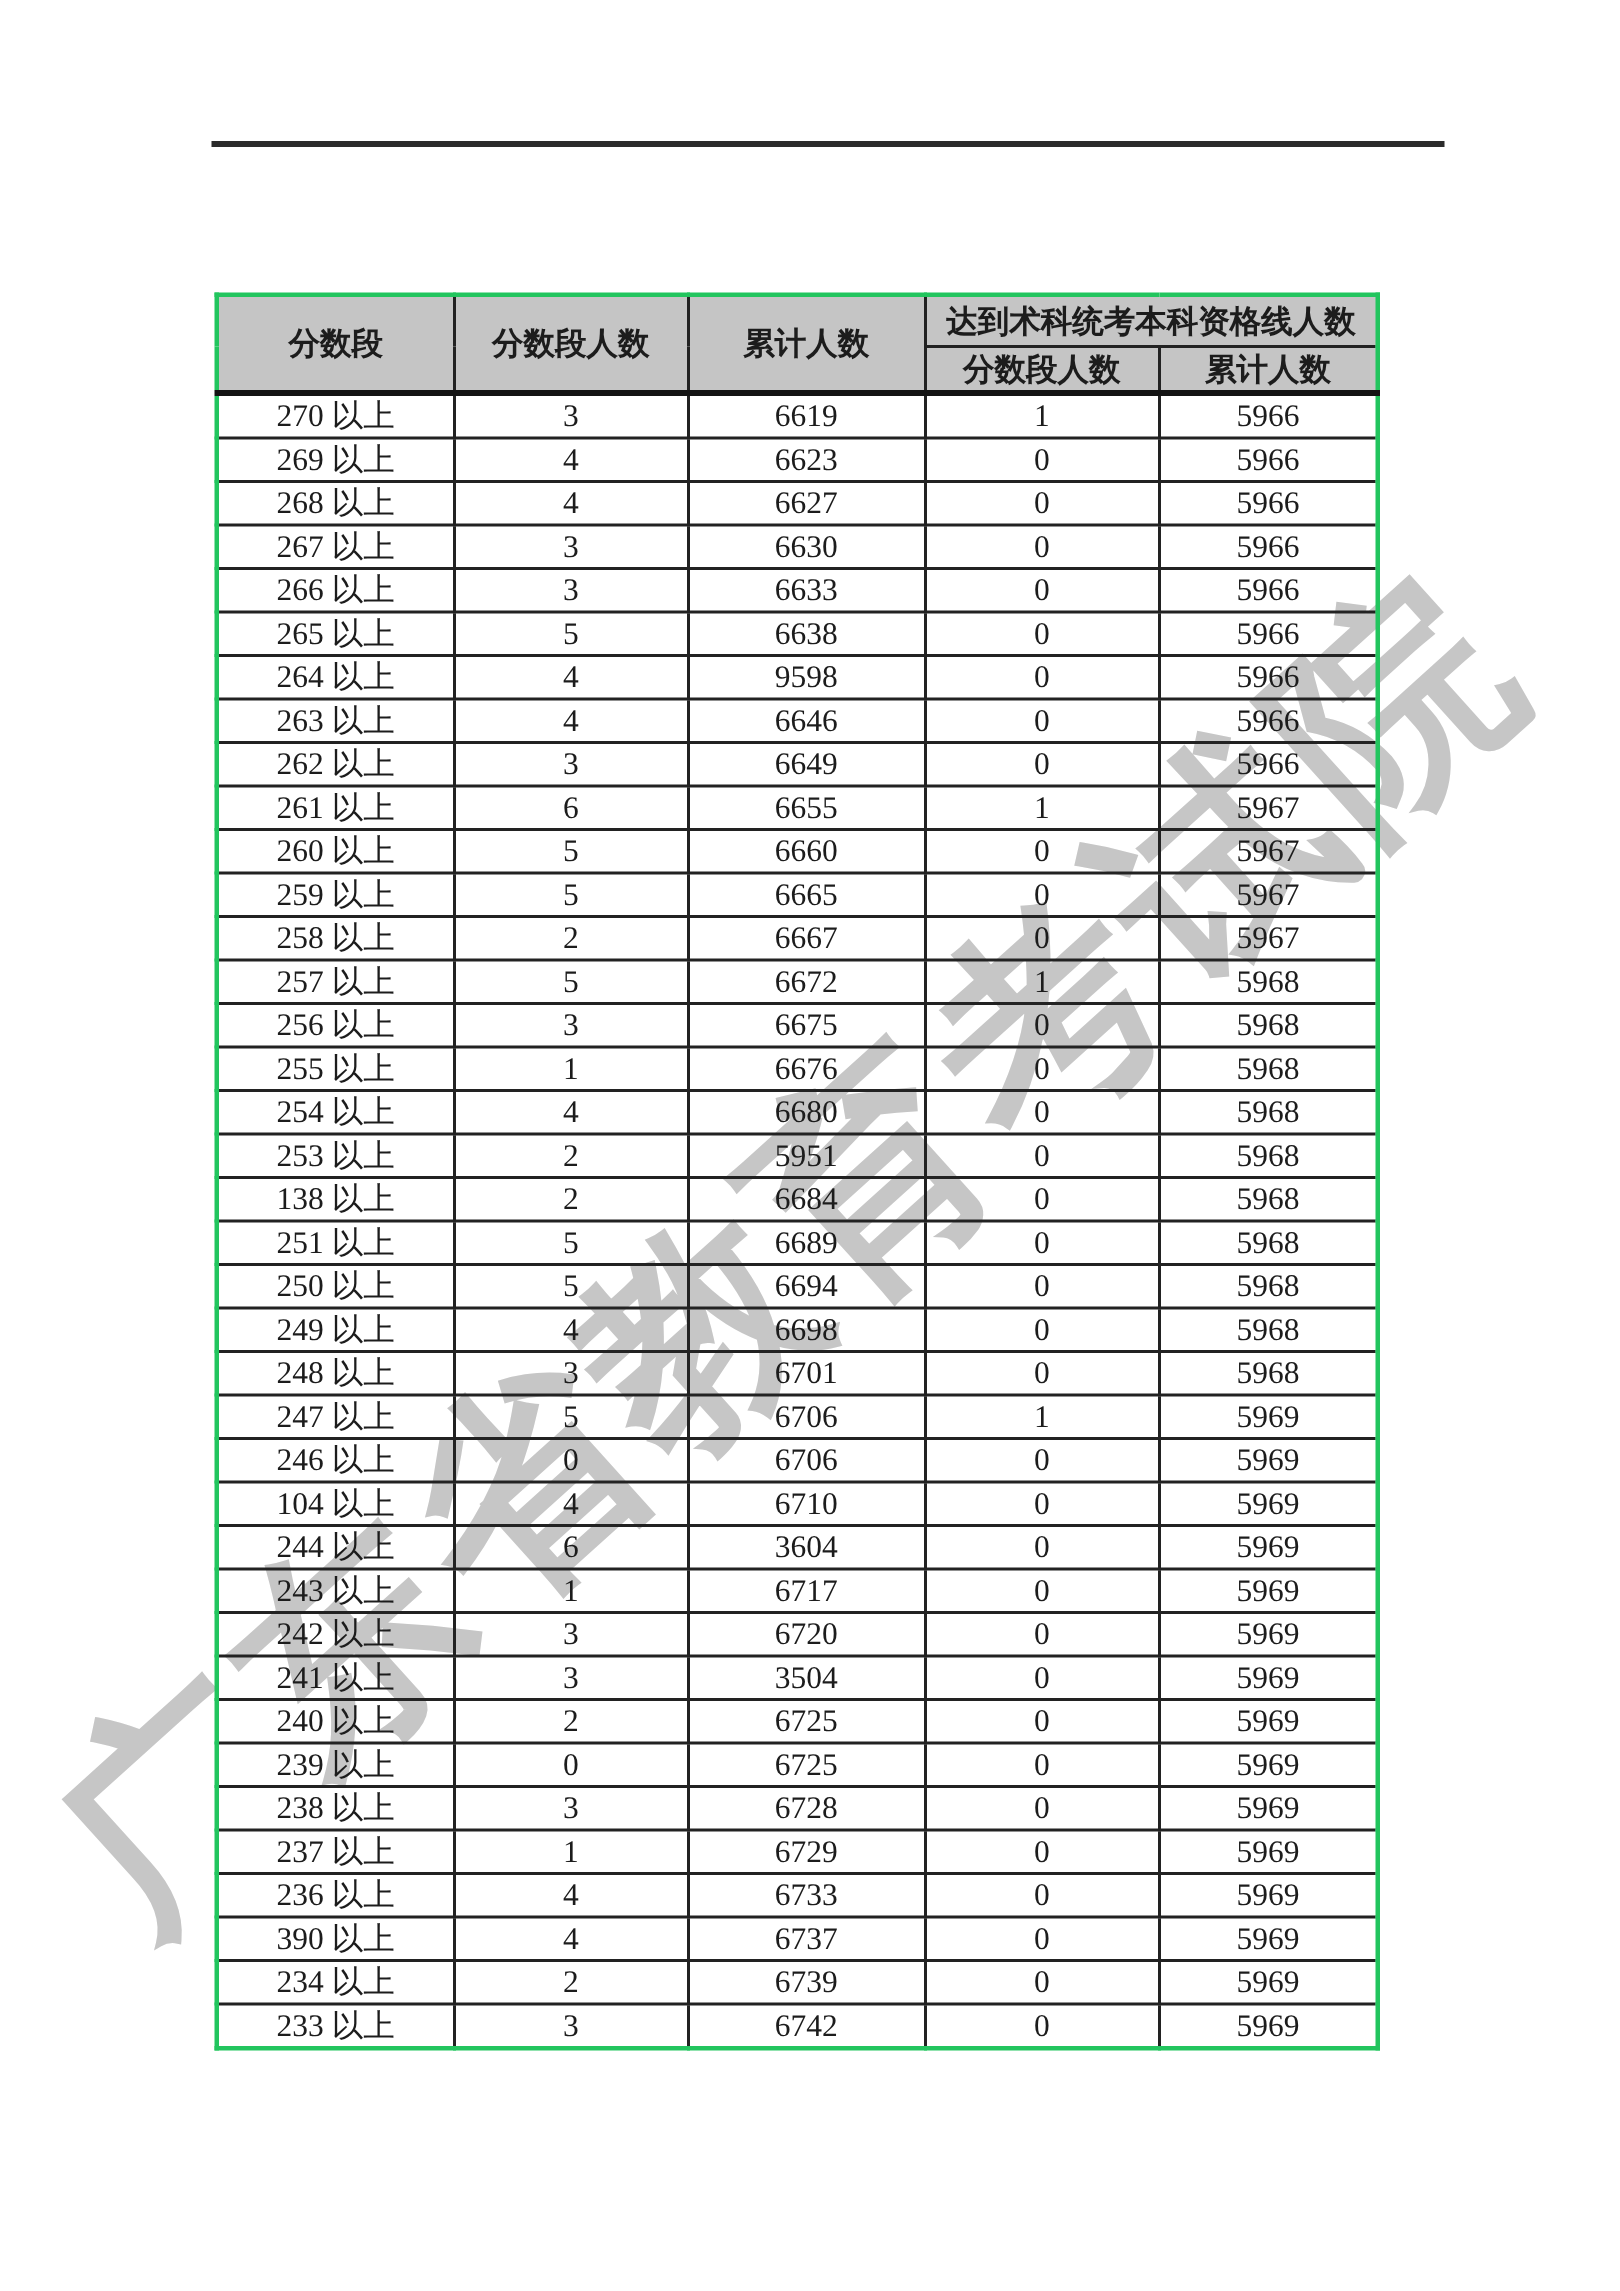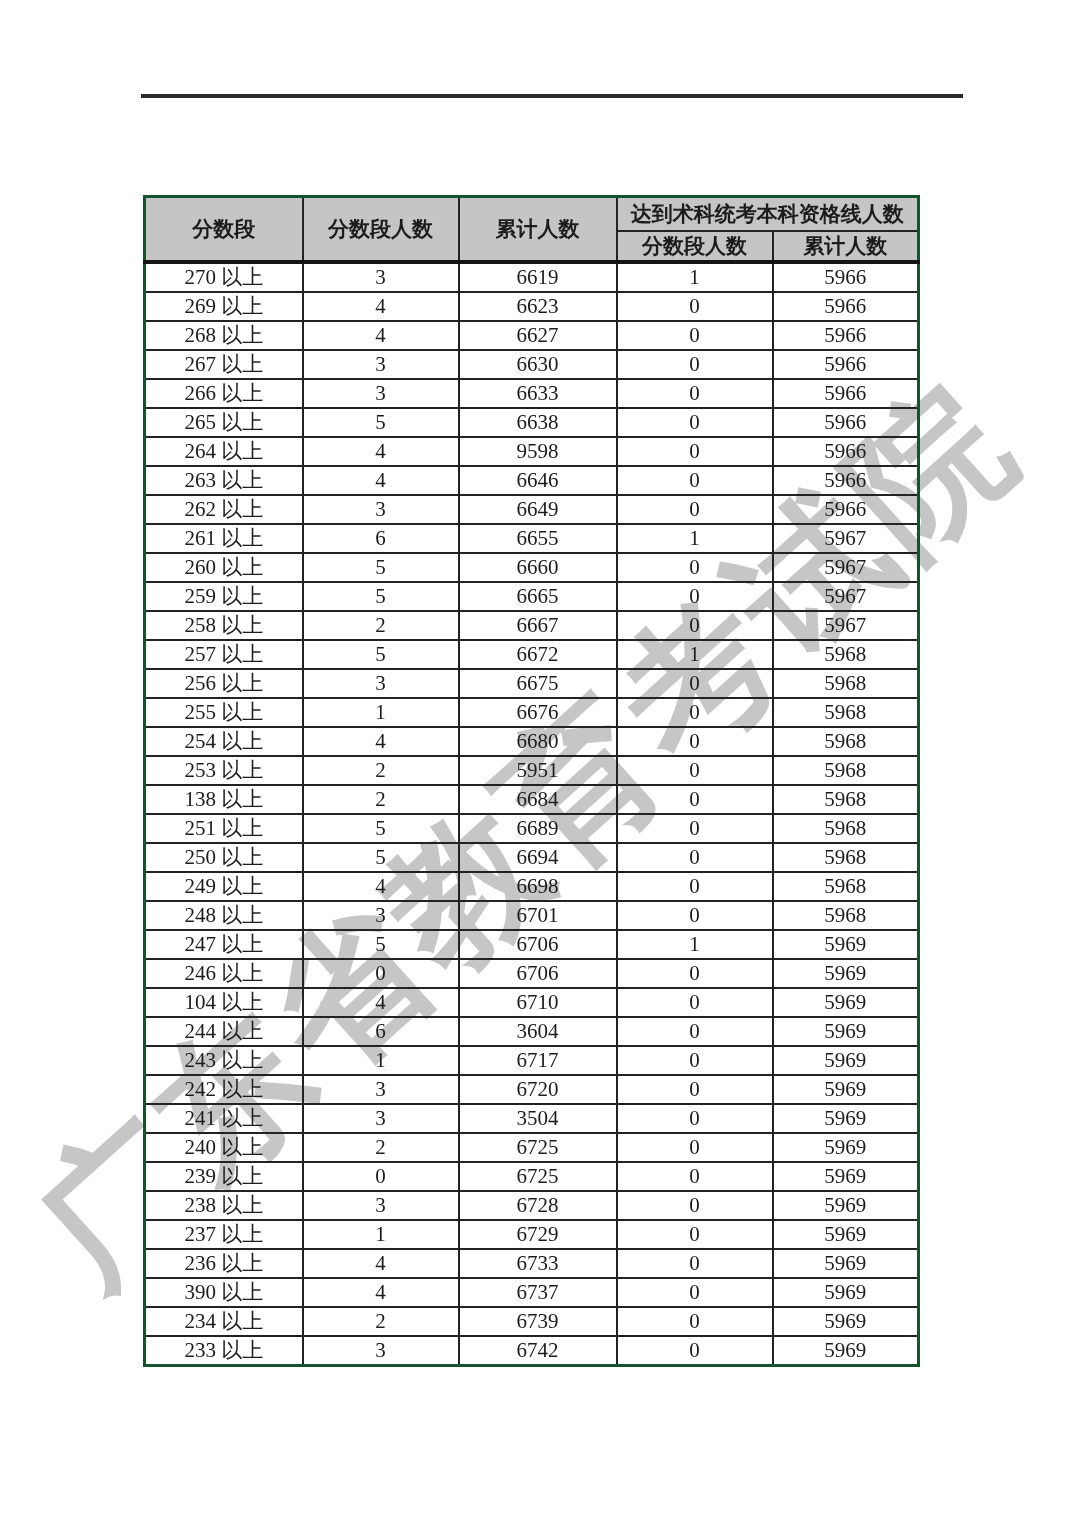--- a/index.html
+++ b/index.html
@@ -37,21 +37,21 @@
     user-select: none;
   }
   table.score-table {
     position: absolute;
     left: 143px;
     top: 195px;
     width: 774px;
     border-collapse: collapse;
     table-layout: fixed;
     z-index: 1;
-    border: 3px solid #14532d;
+    border: 3px solid #22c55e;
   }
   .score-table th, .score-table td {
     border: 2px solid #222222;
     text-align: center;
     vertical-align: middle;
     padding: 0;
     font-size: 21px;
     overflow: hidden;
   }
   .score-table thead th {

